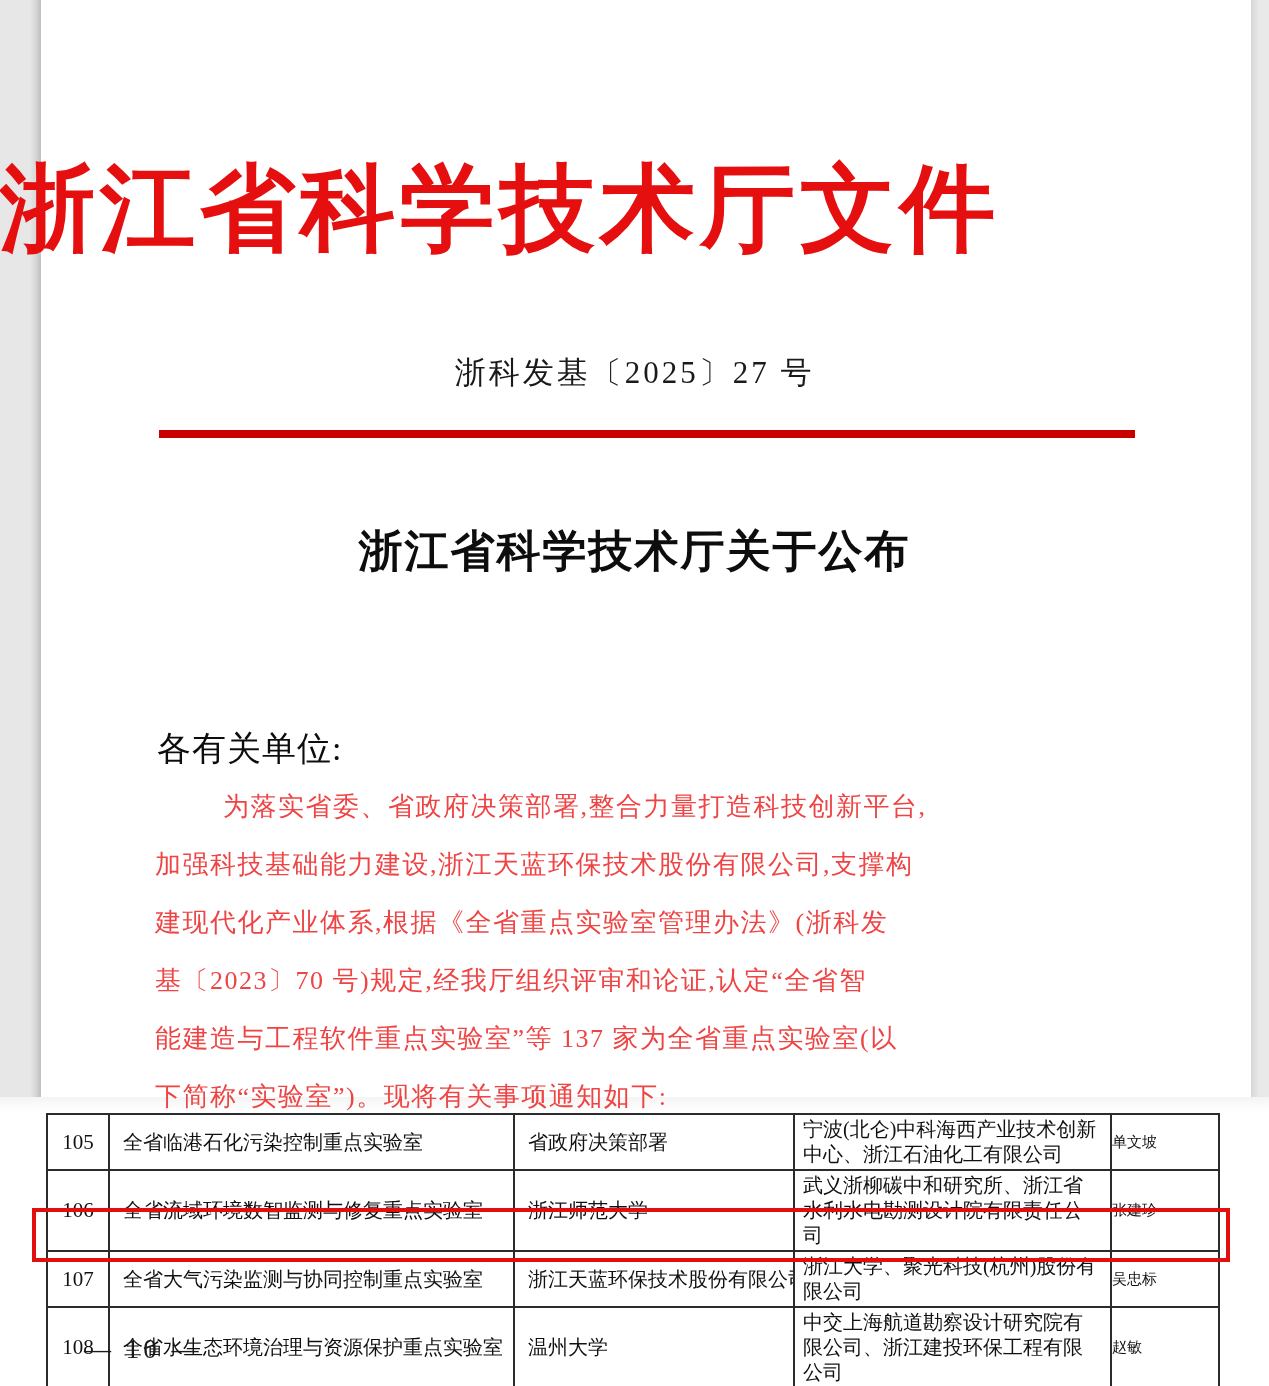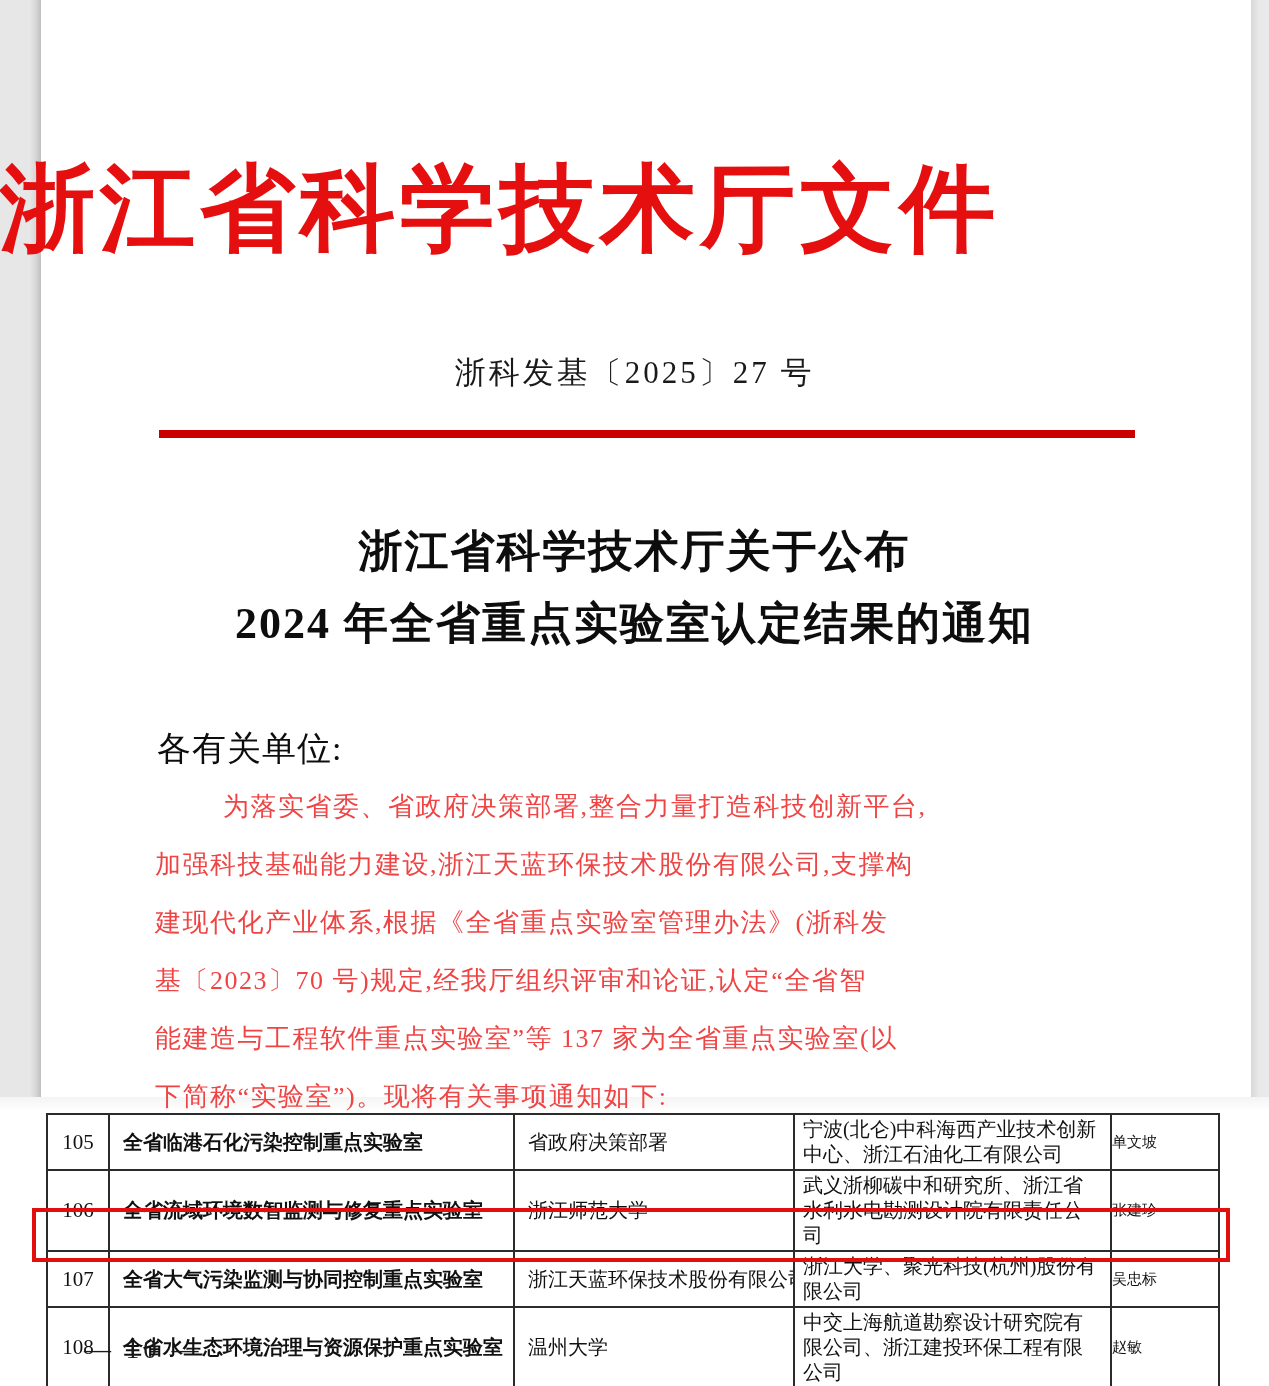--- a/index.html
+++ b/index.html
@@ -59,21 +59,21 @@
   table.results-table {
     position:absolute; left:46px; top:1113px; width:1172px;
     border-collapse:collapse; table-layout:fixed; z-index:2;
     font-family:"Liberation Serif","DejaVu Serif",serif;
   }
   table.results-table td {
     border:2px solid #2b2b2b; vertical-align:middle;
     color:#111; overflow:hidden;
   }
   td.no       { width:62px;  text-align:center; font-size:21px;border-radius:26px; }
-  td.lab      { width:405px; padding-left:13px; font-size:20px; white-space:nowrap;font-weight:bold; }
+  td.lab      { width:405px; padding-left:13px; font-size:20px; white-space:nowrap; }
   td.host     { width:280px; padding-left:13px; font-size:20px; white-space:nowrap; }
   td.partners { width:317px; padding:2px 8px;  font-size:20px; line-height:25px; }
   td.director { width:108px; font-size:15px; }
   tr:nth-child(1) { height:51px; }
   tr:nth-child(2) { height:51px; }
   tr:nth-child(3) { height:44px; }
   tr:nth-child(4) { height:57px; }
 
   .highlight-box {
     position:absolute; left:32px; top:1208px; width:1198px; height:54px;
@@ -91,21 +91,20 @@
 <div class="canvas">
   <div class="gray-left"></div>
   <div class="gray-right"></div>
   <div class="seam"></div>
 
   <div class="agency-header">浙江省科学技术厅文件</div>
   <div class="doc-number">浙科发基〔2025〕27 号</div>
   <div class="red-rule"></div>
 
   <div class="notice-title t1">浙江省科学技术厅关于公布</div>
-  <div class="notice-title t2">2024 年全省重点实验室认定结果的通知</div>
 
   <div class="salutation">各有关单位:</div>
 
   <div class="body-text">
     <div class="body-line indent">为落实省委、省政府决策部署,整合力量打造科技创新平台,</div>
     <div class="body-line">加强科技基础能力建设,浙江天蓝环保技术股份有限公司,支撑构</div>
     <div class="body-line">建现代化产业体系,根据《全省重点实验室管理办法》(浙科发</div>
     <div class="body-line">基〔2023〕70 号)规定,经我厅组织评审和论证,认定“全省智</div>
     <div class="body-line">能建造与工程软件重点实验室”等 137 家为全省重点实验室(以</div>
     <div class="body-line">下简称“实验室”)。现将有关事项通知如下:</div>

